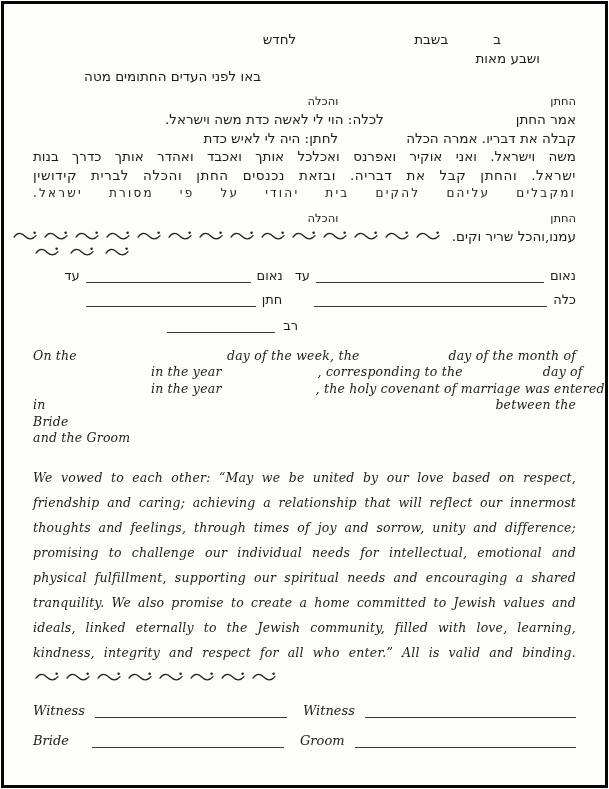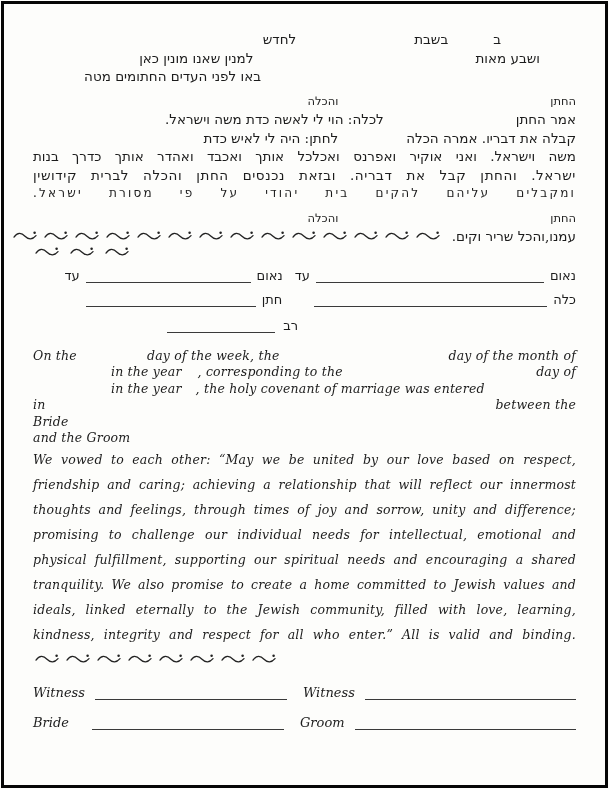--- a/index.html
+++ b/index.html
@@ -27,23 +27,23 @@
   .heb-wide{letter-spacing:2.2px;font-size:12px;}
   .heb-mid{letter-spacing:0.6px;}
   .g{display:inline-block;flex:0 0 auto;}
   .grow{flex:1 1 auto;}
   
   .sig-row{display:flex;align-items:baseline;direction:rtl;font-size:13px;margin-top:9px;}
   .sline{border-bottom:1px solid #3a3a3a;align-self:flex-end;height:3px;flex:0 0 auto;}
   .sline-grow{border-bottom:1px solid #3a3a3a;align-self:flex-end;height:3px;flex:1 1 auto;}
   
   .eng{direction:ltr;font-style:italic;font-size:12.5px;line-height:16.5px;letter-spacing:0.2px;}
-  .el{display:flex;align-items:baseline;white-space:nowrap;}
+  .el{display:flex;align-items:baseline;white-space:nowrap;gap:40px;}
   .vows{
-    margin-top:0;font-size:12.5px;line-height:25px;
+    margin-top:18px;font-size:12.5px;line-height:25px;
     text-align:justify;letter-spacing:0.2px;
   }
   .esig{display:flex;align-items:baseline;font-style:italic;font-size:13px;margin-top:11px;}
   
   .swash{display:inline-block;width:24px;height:10px;margin:0 2px;vertical-align:baseline;flex:0 0 auto;}
   .swash svg{display:block;}
   .orn-strip{display:inline-flex;align-items:center;gap:3px;}
   .orn-row2{display:flex;direction:ltr;gap:7px;margin-top:1px;height:11px;}
 </style>
 </head>
@@ -62,21 +62,20 @@
         <span>בשבת</span>
         <span class="g" style="width:118px"></span>
         <span>לחדש</span>
         <span class="g" style="width:65px"></span>
       </div>
 
       <div class="hl">
         <span class="g" style="width:36px"></span>
         <span>ושבע מאות</span>
         <span class="g" style="width:222px"></span>
-        <span>למנין שאנו מונין כאן</span>
       </div>
 
       <div class="hl">
         <span class="g" style="width:315px"></span>
         <span>באו לפני העדים החתומים מטה</span>
       </div>
 
       <div class="hl heb-small" style="margin-top:6px">
         <span>החתן</span>
         <span class="g" style="width:212px"></span>

